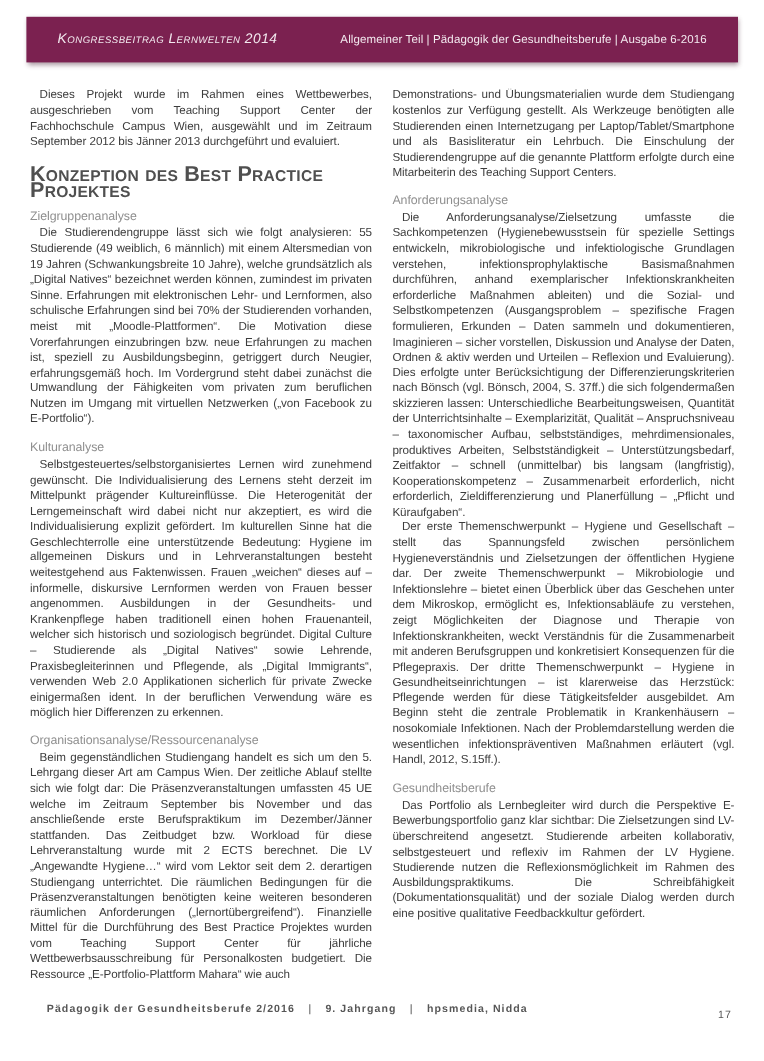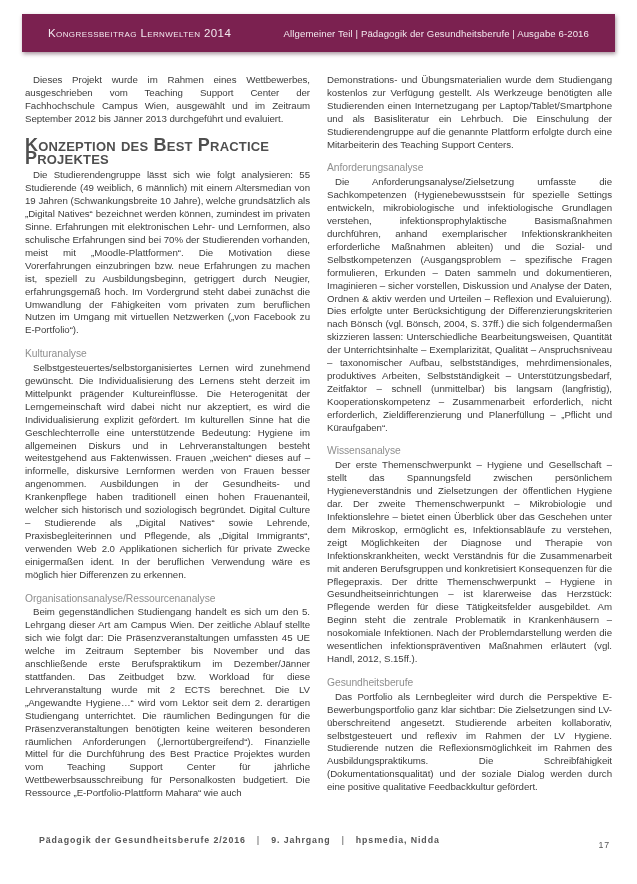--- a/index.html
+++ b/index.html
@@ -9,21 +9,21 @@
   }
   
   .header-bar {
     position:absolute; left:22px; top:14px; width:593px; height:38px;
     display:flex; align-items:center; justify-content:space-between;
     padding:0 26px; box-sizing:border-box;
     box-shadow:1px 2px 4px rgba(60,20,40,0.45);
   }
   .header-left {
     color:#f3e9ef; font-variant:small-caps; font-size:11.5px;
-    letter-spacing:0.4px; white-space:nowrap;
+    letter-spacing:0.4px; white-space:nowrap;font-style:italic;
   }
   .header-right {
     color:#f3e9ef; font-size:9.6px; letter-spacing:0.1px; white-space:nowrap;
   }
   
   .columns {
     position:absolute; left:25px; top:74px; width:587px; height:756px;
     display:flex; gap:17px; overflow:hidden;
   }
   .col {
@@ -58,32 +58,32 @@
   <div class="header-bar" style="background: rgb(123, 33, 80);">
     <span class="header-left">Kongressbeitrag Lernwelten 2014</span>
     <span class="header-right">Allgemeiner Teil | Pädagogik der Gesundheitsberufe | Ausgabe 6-2016</span>
   </div>
 
   <div class="columns">
 
     <div class="col">
       <p>Dieses Projekt wurde im Rahmen eines Wettbewerbes, ausgeschrieben vom Teaching Support Center der Fachhochschule Campus Wien, ausgewählt und im Zeitraum September 2012 bis Jänner 2013 durchgeführt und evaluiert.</p>
       <h2 class="section-heading">Konzeption des Best Practice Projektes</h2>
+      <h3 class="sub-heading">Zielgruppenanalyse</h3>
       <p>Die Studierendengruppe lässt sich wie folgt analysieren: 55 Studierende (49 weiblich, 6 männlich) mit einem Altersmedian von 19 Jahren (Schwankungsbreite 10 Jahre), welche grundsätzlich als „Digital Natives“ bezeichnet werden können, zumindest im privaten Sinne. Erfahrungen mit elektronischen Lehr- und Lernformen, also schulische Erfahrungen sind bei 70% der Studierenden vorhanden, meist mit „Moodle-Plattformen“. Die Motivation diese Vorerfahrungen einzubringen bzw. neue Erfahrungen zu machen ist, speziell zu Ausbildungsbeginn, getriggert durch Neugier, erfahrungsgemäß hoch. Im Vordergrund steht dabei zunächst die Umwandlung der Fähigkeiten vom privaten zum beruflichen Nutzen im Umgang mit virtuellen Netzwerken („von Facebook zu E-Portfolio“).</p>
       <h3 class="sub-heading">Kulturanalyse</h3>
       <p>Selbstgesteuertes/selbstorganisiertes Lernen wird zunehmend gewünscht. Die Individualisierung des Lernens steht derzeit im Mittelpunkt prägender Kultureinflüsse. Die Heterogenität der Lerngemeinschaft wird dabei nicht nur akzeptiert, es wird die Individualisierung explizit gefördert. Im kulturellen Sinne hat die Geschlechterrolle eine unterstützende Bedeutung: Hygiene im allgemeinen Diskurs und in Lehrveranstaltungen besteht weitestgehend aus Faktenwissen. Frauen „weichen“ dieses auf – informelle, diskursive Lernformen werden von Frauen besser angenommen. Ausbildungen in der Gesundheits- und Krankenpflege haben traditionell einen hohen Frauenanteil, welcher sich historisch und soziologisch begründet. Digital Culture – Studierende als „Digital Natives“ sowie Lehrende, Praxisbegleiterinnen und Pflegende, als „Digital Immigrants“, verwenden Web 2.0 Applikationen sicherlich für private Zwecke einigermaßen ident. In der beruflichen Verwendung wäre es möglich hier Differenzen zu erkennen.</p>
       <h3 class="sub-heading">Organisationsanalyse/Ressourcenanalyse</h3>
       <p>Beim gegenständlichen Studiengang handelt es sich um den 5. Lehrgang dieser Art am Campus Wien. Der zeitliche Ablauf stellte sich wie folgt dar: Die Präsenzveranstaltungen umfassten 45 UE welche im Zeitraum September bis November und das anschließende erste Berufspraktikum im Dezember/Jänner stattfanden. Das Zeitbudget bzw. Workload für diese Lehrveranstaltung wurde mit 2 ECTS berechnet. Die LV „Angewandte Hygiene…“ wird vom Lektor seit dem 2. derartigen Studiengang unterrichtet. Die räumlichen Bedingungen für die Präsenzveranstaltungen benötigten keine weiteren besonderen räumlichen Anforderungen („lernortübergreifend“). Finanzielle Mittel für die Durchführung des Best Practice Projektes wurden vom Teaching Support Center für jährliche Wettbewerbsausschreibung für Personalkosten budgetiert. Die Ressource „E-Portfolio-Plattform Mahara“ wie auch</p>
     </div>
 
     <div class="col">
       <p class="no-indent">Demonstrations- und Übungsmaterialien wurde dem Studiengang kostenlos zur Verfügung gestellt. Als Werkzeuge benötigten alle Studierenden einen Internetzugang per Laptop/Tablet/Smartphone und als Basisliteratur ein Lehrbuch. Die Einschulung der Studierendengruppe auf die genannte Plattform erfolgte durch eine Mitarbeiterin des Teaching Support Centers.</p>
       <h3 class="sub-heading">Anforderungsanalyse</h3>
       <p>Die Anforderungsanalyse/Zielsetzung umfasste die Sachkompetenzen (Hygienebewusstsein für spezielle Settings entwickeln, mikrobiologische und infektiologische Grundlagen verstehen, infektionsprophylaktische Basismaßnahmen durchführen, anhand exemplarischer Infektionskrankheiten erforderliche Maßnahmen ableiten) und die Sozial- und Selbstkompetenzen (Ausgangsproblem – spezifische Fragen formulieren, Erkunden – Daten sammeln und dokumentieren, Imaginieren – sicher vorstellen, Diskussion und Analyse der Daten, Ordnen &amp; aktiv werden und Urteilen – Reflexion und Evaluierung). Dies erfolgte unter Berücksichtigung der Differenzierungskriterien nach Bönsch (vgl. Bönsch, 2004, S. 37ff.) die sich folgendermaßen skizzieren lassen: Unterschiedliche Bearbeitungsweisen, Quantität der Unterrichtsinhalte – Exemplarizität, Qualität – Anspruchsniveau – taxonomischer Aufbau, selbstständiges, mehrdimensionales, produktives Arbeiten, Selbstständigkeit – Unterstützungsbedarf, Zeitfaktor – schnell (unmittelbar) bis langsam (langfristig), Kooperationskompetenz – Zusammenarbeit erforderlich, nicht erforderlich, Zieldifferenzierung und Planerfüllung – „Pflicht und Küraufgaben“.</p>
-      <h3 class="sub-heading">Wissensanalyse</h3>
       <p>Der erste Themenschwerpunkt – Hygiene und Gesellschaft – stellt das Spannungsfeld zwischen persönlichem Hygieneverständnis und Zielsetzungen der öffentlichen Hygiene dar. Der zweite Themenschwerpunkt – Mikrobiologie und Infektionslehre – bietet einen Überblick über das Geschehen unter dem Mikroskop, ermöglicht es, Infektionsabläufe zu verstehen, zeigt Möglichkeiten der Diagnose und Therapie von Infektionskrankheiten, weckt Verständnis für die Zusammenarbeit mit anderen Berufsgruppen und konkretisiert Konsequenzen für die Pflegepraxis. Der dritte Themenschwerpunkt – Hygiene in Gesundheitseinrichtungen – ist klarerweise das Herzstück: Pflegende werden für diese Tätigkeitsfelder ausgebildet. Am Beginn steht die zentrale Problematik in Krankenhäusern – nosokomiale Infektionen. Nach der Problemdarstellung werden die wesentlichen infektionspräventiven Maßnahmen erläutert (vgl. Handl, 2012, S.15ff.).</p>
       <h3 class="sub-heading">Gesundheitsberufe</h3>
       <p>Das Portfolio als Lernbegleiter wird durch die Perspektive E-Bewerbungsportfolio ganz klar sichtbar: Die Zielsetzungen sind LV-überschreitend angesetzt. Studierende arbeiten kollaborativ, selbstgesteuert und reflexiv im Rahmen der LV Hygiene. Studierende nutzen die Reflexionsmöglichkeit im Rahmen des Ausbildungspraktikums. Die Schreibfähigkeit (Dokumentationsqualität) und der soziale Dialog werden durch eine positive qualitative Feedbackkultur gefördert.</p>
     </div>
 
   </div>
 
   <div class="footer">
     <div class="footer-left">
       <span>Pädagogik der Gesundheitsberufe 2/2016</span>

